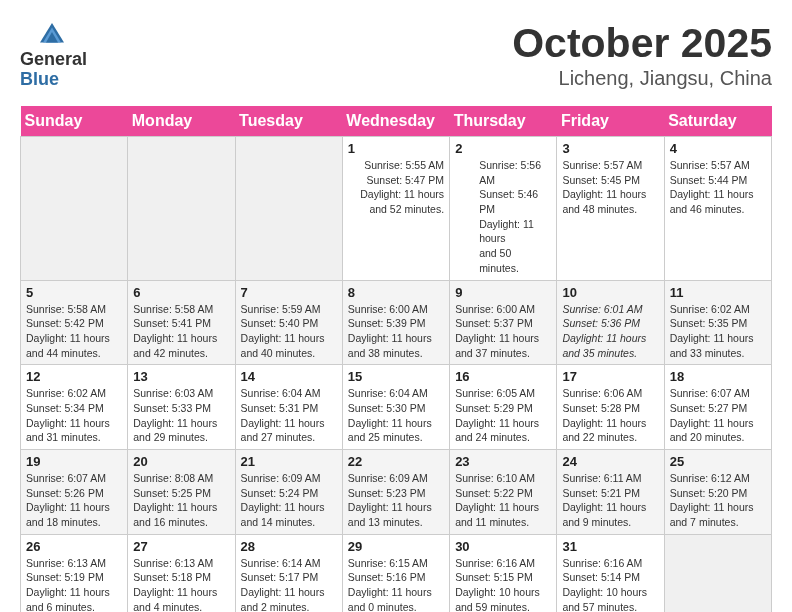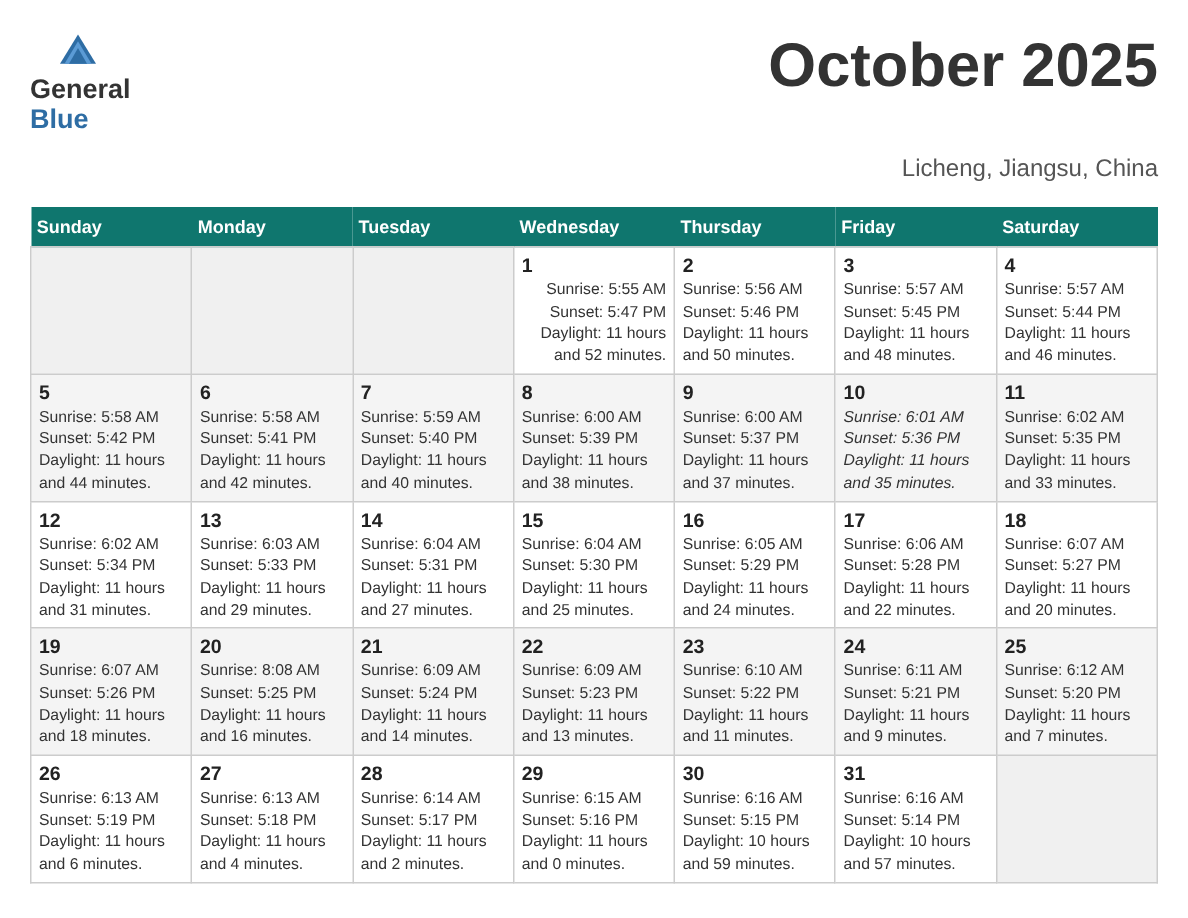--- a/index.html
+++ b/index.html
@@ -33,35 +33,34 @@
       height: 30px;
       margin-right: 4px;
     }
     .title-block { text-align: right; }
     .month-title {
       font-size: 41px;
       font-weight: bold;
       color: #333;
     }
     .location {
-      font-size: 16px;
+      font-size: 20px;
       color: #555;
-      margin-top: 37px;
     }
     table {
       width: 100%;
       border-collapse: collapse;
       font-size: 11px;
     }
     thead th {
-      background-color: #0f766e;
+      background-color: #ec4899;
       color: #fff;
       padding: 6px 4px;
       text-align: left;
-      font-size: 12px;
+      font-size: 16px;
       font-weight: bold;
     }
     tbody td {
       border: 1px solid #ccc;
       vertical-align: top;
       padding: 4px 5px;
       height: 80px;
       width: 106px;
     }
     .day-num {
@@ -124,21 +123,21 @@
         <td class="empty-cell"></td>
         <td>
           <div class="day-num">1</div>
           <div class="day-detail" style="white-space: pre-line; text-align: right;">Sunrise: 5:55 AM
 Sunset: 5:47 PM
 Daylight: 11 hours
 and 52 minutes.</div>
         </td>
         <td>
           <div class="day-num">2</div>
-          <div class="day-detail" style="white-space: pre-line;">Sunrise: 5:56 AM
+          <div class="day-detail" style="white-space: pre-line; margin-left: 24px;">Sunrise: 5:56 AM
 Sunset: 5:46 PM
 Daylight: 11 hours
 and 50 minutes.</div>
         </td>
         <td>
           <div class="day-num">3</div>
           <div class="day-detail" style="white-space: pre-line;">Sunrise: 5:57 AM
 Sunset: 5:45 PM
 Daylight: 11 hours
 and 48 minutes.</div>

